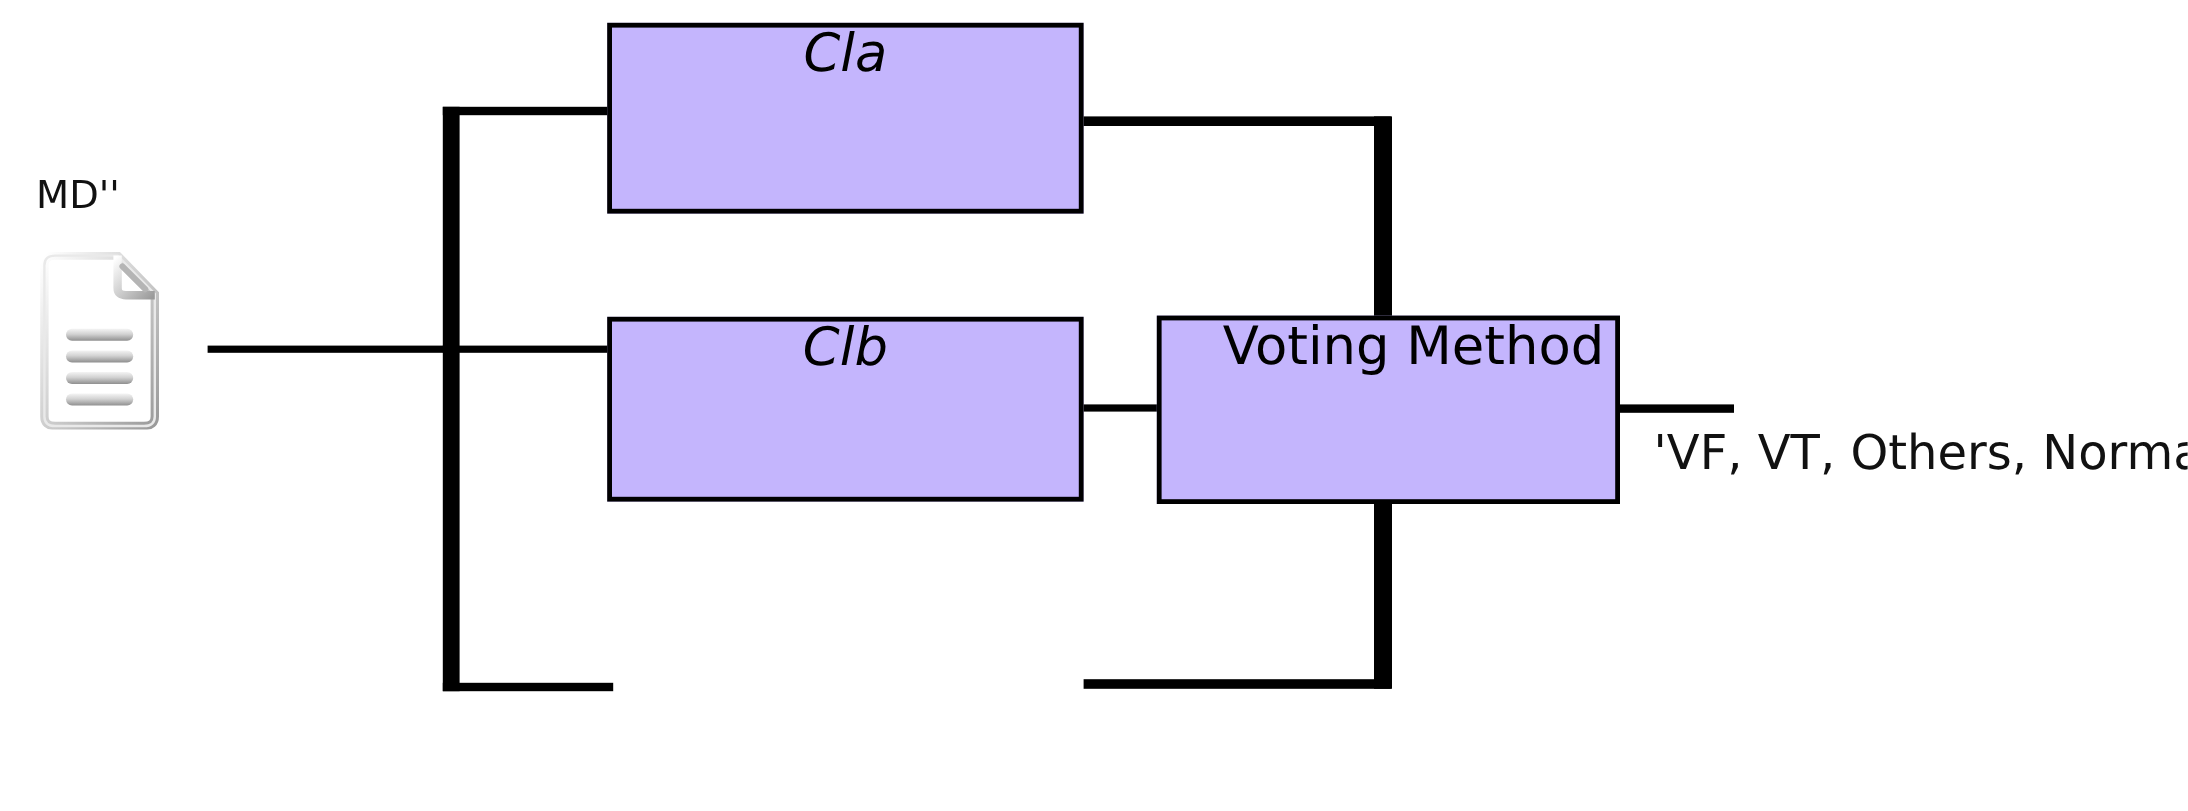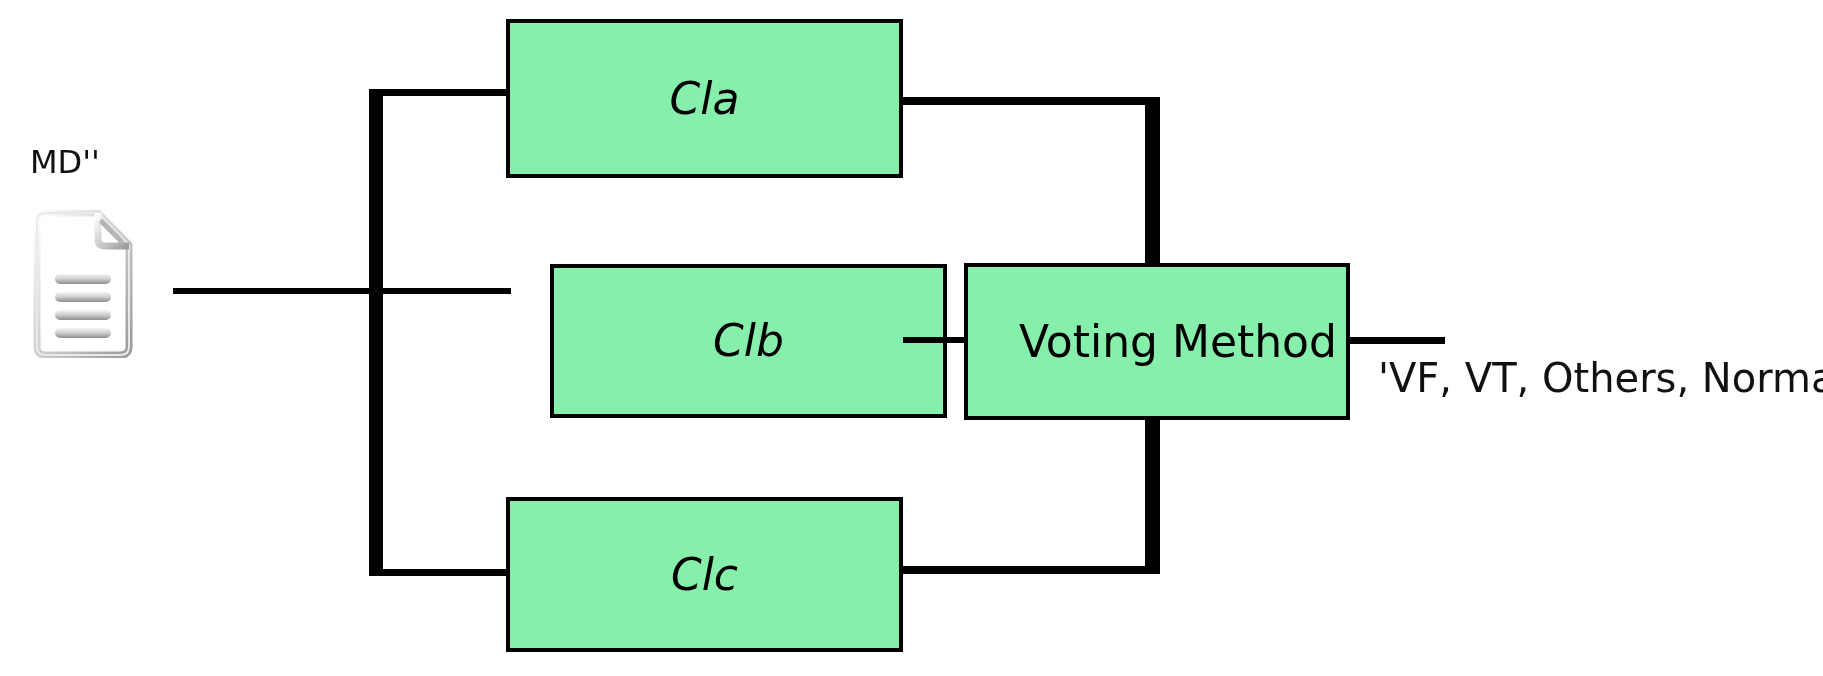--- a/index.html
+++ b/index.html
@@ -6,25 +6,25 @@
   body{
     width:1823px;height:676px;
     background:#ffffff;
     font-family:"DejaVu Sans", sans-serif;
     overflow:hidden;
   }
   #canvas{position:relative;width:1823px;height:676px;background:#fff;}
 
   .box{
     position:absolute;
-    background:#86efac;
+    background:#c4b5fd;
     border:4px solid #000000;
     box-sizing:border-box;
     display:flex;
-    align-items:center;
+    align-items:flex-start;
     justify-content:center;
   }
   .box-label{
     font-size:44px;
     color:#000;
     line-height:1;
     white-space:nowrap;
   }
   .italic-label{font-style:italic;}
   .upright-label{font-style:normal;}
@@ -87,27 +87,24 @@
   <div class="vline" style="left:369px; top:89px; width:14px; height:487px;"></div>
 
   <div class="hline" style="left:369px; top:89px; width:142px; height:7px;"></div>
   <div class="hline" style="left:369px; top:288px; width:142px; height:6px;"></div>
   <div class="hline" style="left:369px; top:569px; width:142px; height:7px;"></div>
 
   <div class="box" style="left:506px; top:19px; width:397px; height:159px;">
     <span class="box-label italic-label">Cla</span>
   </div>
 
-  <div class="box" style="left:506px; top:264px; width:397px; height:154px;margin-left:44px;">
+  <div class="box" style="left:506px; top:264px; width:397px; height:154px;">
     <span class="box-label italic-label">Clb</span>
   </div>
 
-  <div class="box" style="left:506px; top:497px; width:397px; height:155px;">
-    <span class="box-label italic-label">Clc</span>
-  </div>
 
   <div class="hline" style="left:903px; top:97px; width:256px; height:8px;"></div>
   <div class="hline" style="left:903px; top:337px; width:63px; height:6px;"></div>
   <div class="hline" style="left:903px; top:566px; width:256px; height:8px;"></div>
 
   <div class="vline" style="left:1145px; top:97px; width:15px; height:477px;"></div>
 
   <div class="box" style="left:964px; top:263px; width:386px; height:157px;padding-left:42px;">
     <span class="box-label upright-label">Voting Method</span>
   </div>

